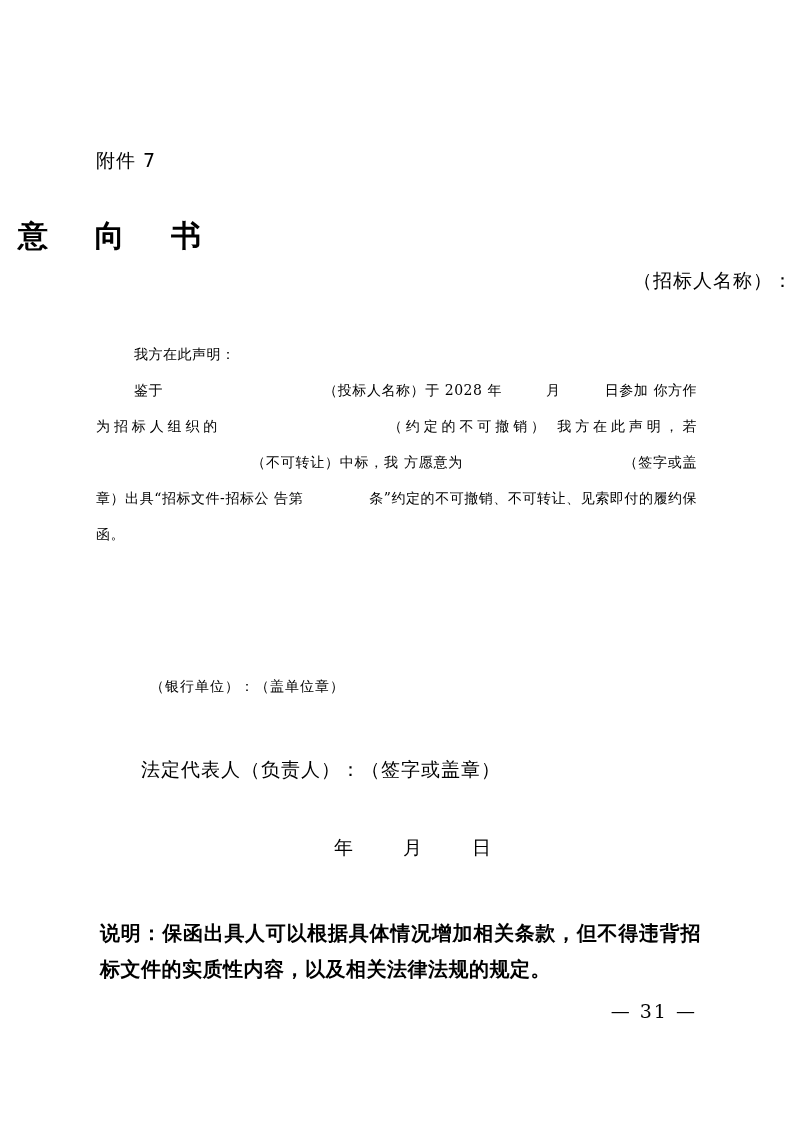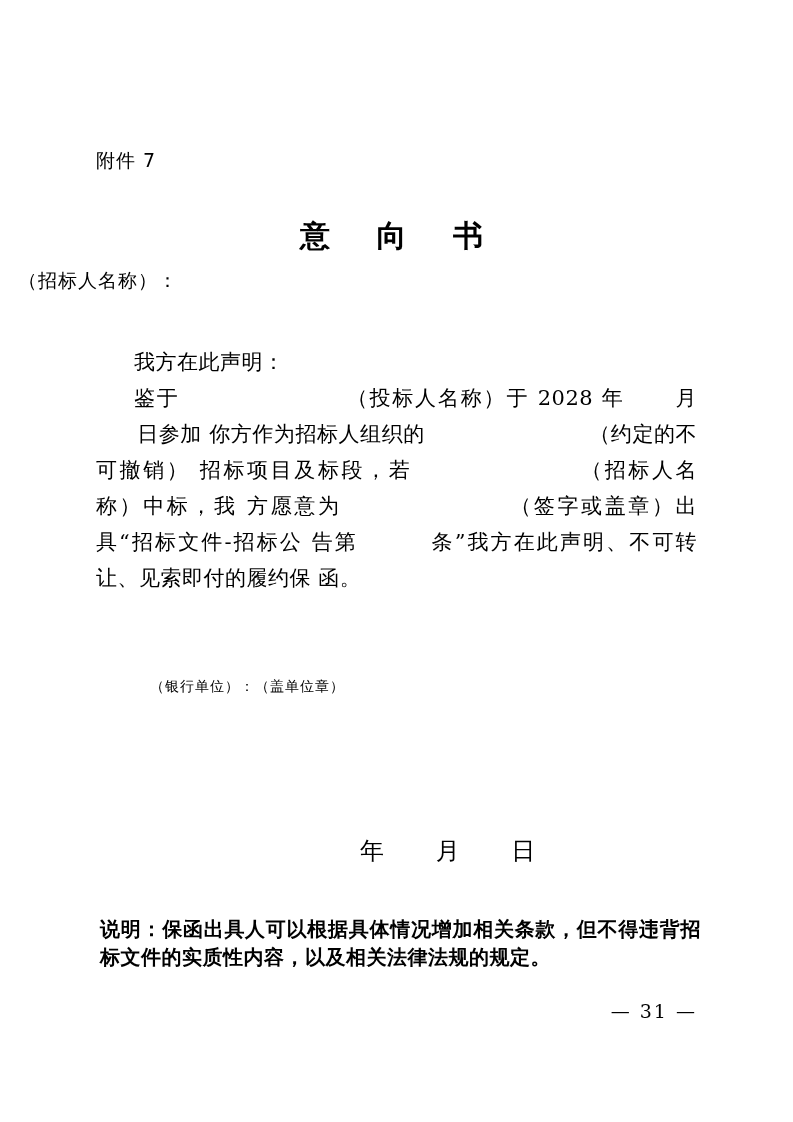--- a/index.html
+++ b/index.html
@@ -26,42 +26,41 @@
     top: 148px;
     font-size: 19px;
     font-family: "DejaVu Sans", "Liberation Sans", sans-serif;
     letter-spacing: 1px;
   }
   .doc-title {
     position: absolute;
     left: 0;
     right: 10px;
     top: 216px;
-    text-align: center;
     font-size: 30px;
     font-weight: bold;
     letter-spacing: 18px;
     text-indent: 18px;
     font-family: "DejaVu Serif", "Liberation Serif", serif;
   }
   .addressee {
     position: absolute;
-    left: 18px;
+    left: 0;
     right: 0;
     top: 268px;
-    text-align: left;
+    text-align: right;
     font-size: 19px;
     letter-spacing: 1px;
   }
   .body-block {
     position: absolute;
     left: 96px;
     right: 96px;
-    top: 344px;
-    font-size: 21px;
+    top: 336px;
+    font-size: 14px;
     line-height: 36px;
     letter-spacing: 0.5px;
     text-align: justify;
   }
   .para {
     margin: 0;
   }
   .indent {
     text-indent: 38px;
   }
@@ -78,37 +77,37 @@
   }
   .sig-rep {
     position: absolute;
     left: 141px;
     top: 757px;
     font-size: 19px;
     letter-spacing: 1px;
   }
   .date-line {
     position: absolute;
-    left: 360px;
+    left: 334px;
     top: 835px;
-    font-size: 24px;
+    font-size: 19px;
     letter-spacing: 1px;
   }
   .date-line span { display: inline-block; }
   .date-y { margin-right: 42px; }
   .date-m { margin-right: 42px; }
 
   .note {
     position: absolute;
     left: 100px;
     right: 92px;
     top: 915px;
     font-size: 20px;
     font-weight: bold;
-    line-height: 28px;
+    line-height: 36px;
     letter-spacing: 0.5px;
     text-align: justify;
   }
   .page-number {
     position: absolute;
     right: 96px;
     top: 1000px;
     font-size: 19px;
     letter-spacing: 2px;
   }
@@ -132,35 +131,36 @@
       <span>鉴于</span>
       <span class="gap-xl"></span>
       <span>（投标人名称）于 2028 年</span>
       <span class="gap-s"></span>
       <span>月</span>
       <span class="gap-s"></span>
       <span>日参加</span>
       <span>你方作为招标人组织的</span>
       <span class="gap-xl"></span>
       <span>（约定的不可撤销）</span>
-      <span>招标项目及标段，若</span>
+      <span>我方在此声明，若</span>
       <span class="gap-xl"></span>
-      <span>（招标人名称）中标，我</span>
+      <span>（不可转让）中标，我</span>
       <span>方愿意为</span>
       <span class="gap-xl"></span>
       <span>（签字或盖章）出具“招标文件-招标公</span>
       <span>告第</span>
       <span class="gap-m"></span>
-      <span>条”我方在此声明、不可转让、见索即付的履约保</span>
+      <span>条”约定的不可撤销、不可转让、见索即付的履约保</span>
       <span>函。</span>
     </p>
   </div>
 
   <div class="sig-bank">（银行单位）：（盖单位章）</div>
 
+  <div class="sig-rep">法定代表人（负责人）：（签字或盖章）</div>
 
   <div class="date-line">
     <span class="date-y">年</span>
     <span class="date-m">月</span>
     <span class="date-d">日</span>
   </div>
 
   <div class="note">说明：保函出具人可以根据具体情况增加相关条款，但不得违背招标文件的实质性内容，以及相关法律法规的规定。</div>
 
   <div class="page-number">— 31 —</div>

